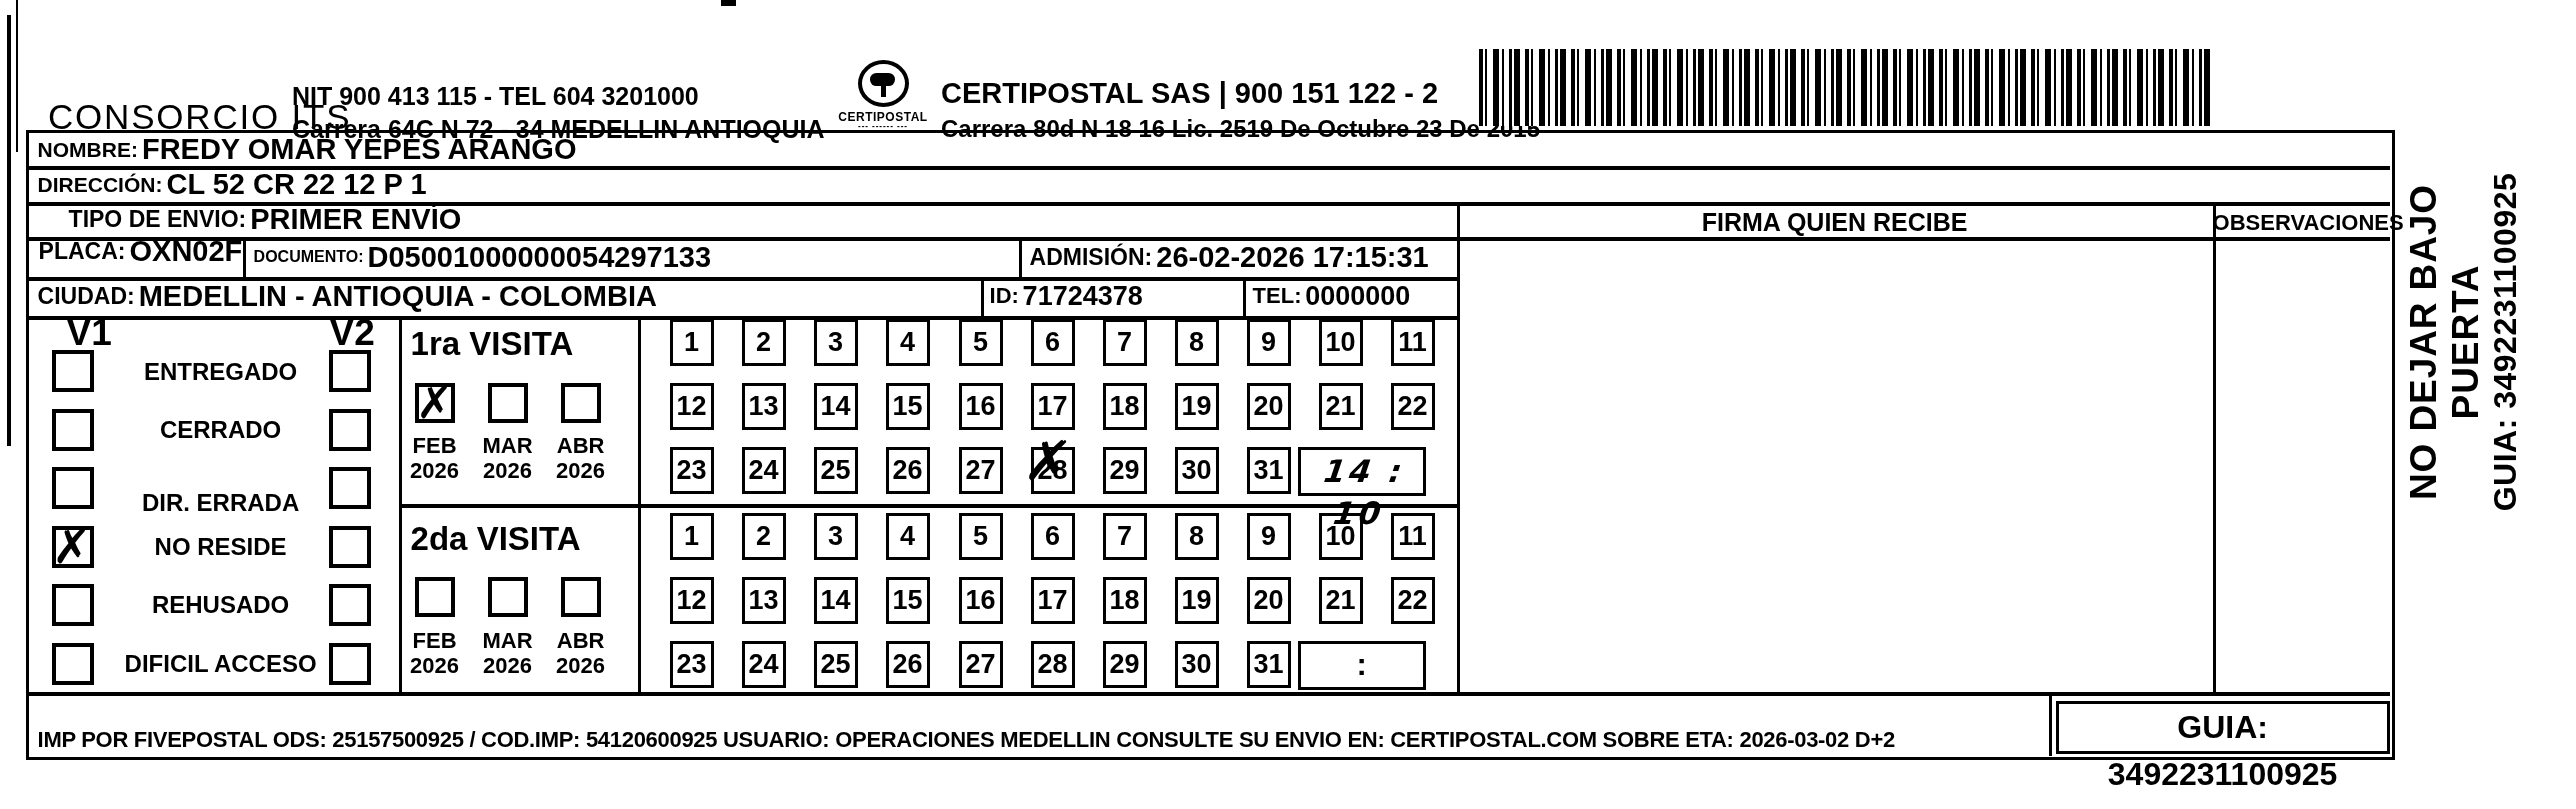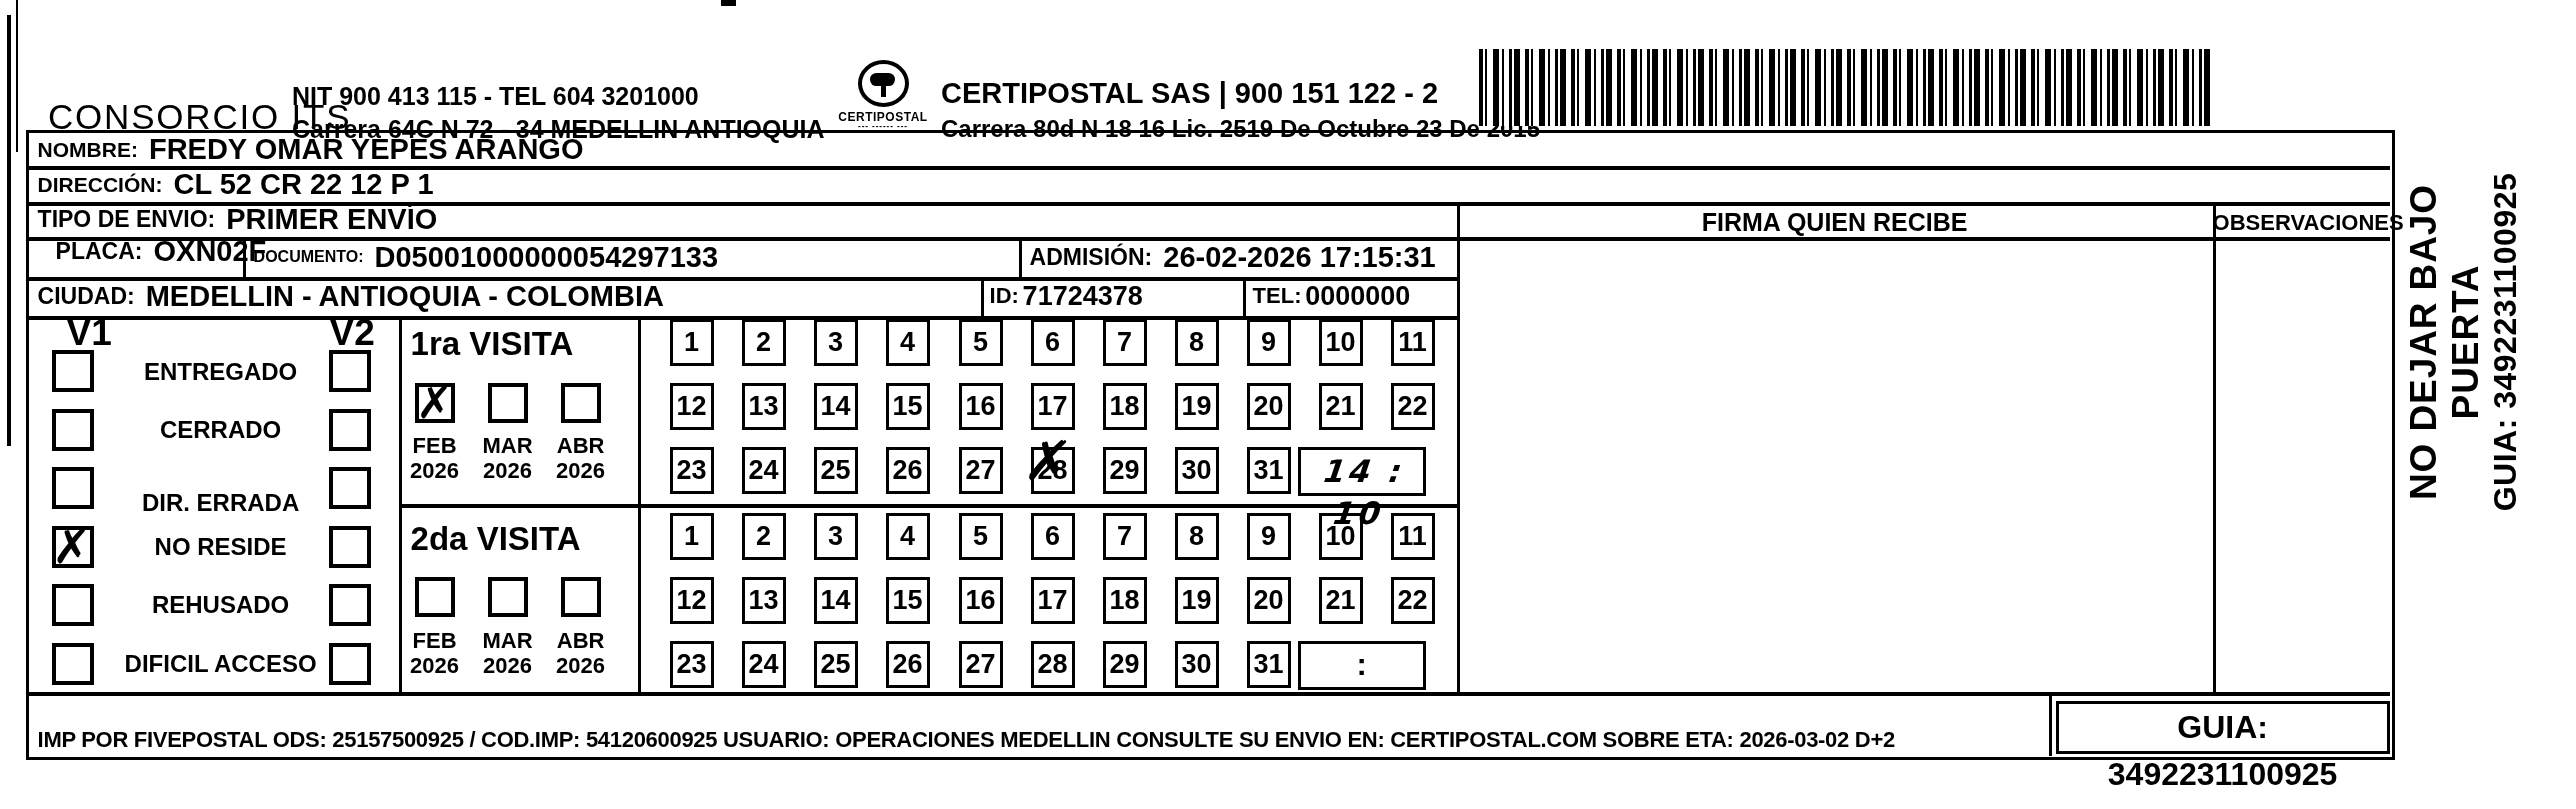--- a/index.html
+++ b/index.html
@@ -32,21 +32,21 @@
     background:repeating-linear-gradient(90deg,
       #000 0 3.7px, #fff 3.7px 6.4px, #000 6.4px 8.2px, #fff 8.2px 13.7px,
       #000 13.7px 20px, #fff 20px 23px, #000 23px 25px, #fff 25px 30px,
       #000 30px 33px, #fff 33px 35px, #000 35px 41px, #fff 41px 46px); }
 
   
   #form-table { left:25.6px; top:130px; width:2369px; height:630px;
     border:3.7px solid #000; }
   .cell-label { font-size:21px; font-weight:bold; }
   .cell-value { font-size:29px; font-weight:bold; }
-  .rowtext { position:absolute; display:flex; align-items:center; gap:11px; white-space:nowrap; }
+  .rowtext { position:absolute; display:flex; align-items:center; gap:4px; white-space:nowrap; }
 
   
   .chk { position:absolute; width:42px; height:42px; border:4.6px solid #000; }
   .status-label { position:absolute; left:87px; width:210px; text-align:center;
     font-size:24px; font-weight:bold; }
   .vh { position:absolute; font-size:37px; font-weight:bold;text-align:center; }
 
   
   .visit-title { position:absolute; left:382px; font-size:33px; font-weight:bold; }
   .mbox { position:absolute; width:40px; height:40px; border:4.6px solid #000; }
@@ -128,25 +128,25 @@
 
     <div class="rowtext" style="left:9px;top:0;height:33px;">
       <span class="cell-label">NOMBRE:</span>
       <span class="cell-value">FREDY OMAR YEPES ARANGO</span>
     </div>
     <div class="rowtext" style="left:9px;top:33px;height:37px;">
       <span class="cell-label">DIRECCIÓN:</span>
       <span class="cell-value">CL 52 CR 22 12 P 1</span>
     </div>
     <div class="rowtext" style="left:9px;top:69px;height:35px;">
-      <span class="cell-label" style="font-size:23px;">TIPO DE ENVIO:</span>
+      <span class="cell-label" style="font-size:23px;margin-left:31px;">TIPO DE ENVIO:</span>
       <span class="cell-value">PRIMER ENVÍO</span>
     </div>
 
-    <div class="rowtext" style="left:27px;top:104px;height:28px;">
+    <div class="rowtext" style="left:10px;top:104px;height:28px;">
       <span class="cell-label" style="font-size:23px;">PLACA:</span>
       <span class="cell-value">OXN02F</span>
     </div>
     <div class="rowtext" style="left:225px;top:104px;height:40px;">
       <span class="cell-label" style="font-size:16px;">DOCUMENTO:</span>
       <span class="cell-value">D05001000000054297133</span>
     </div>
     <div class="rowtext" style="left:1001px;top:104px;height:40px;">
       <span class="cell-label" style="font-size:23px;">ADMISIÓN:</span>
       <span class="cell-value">26-02-2026 17:15:31</span>

